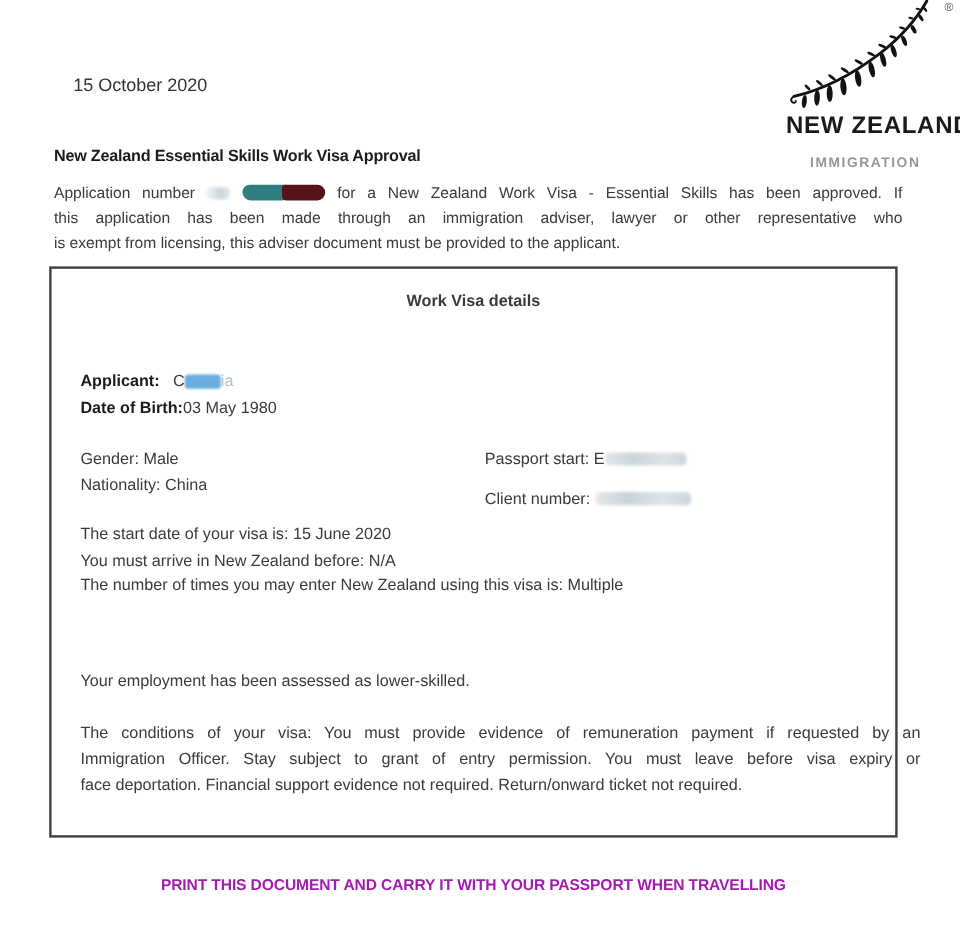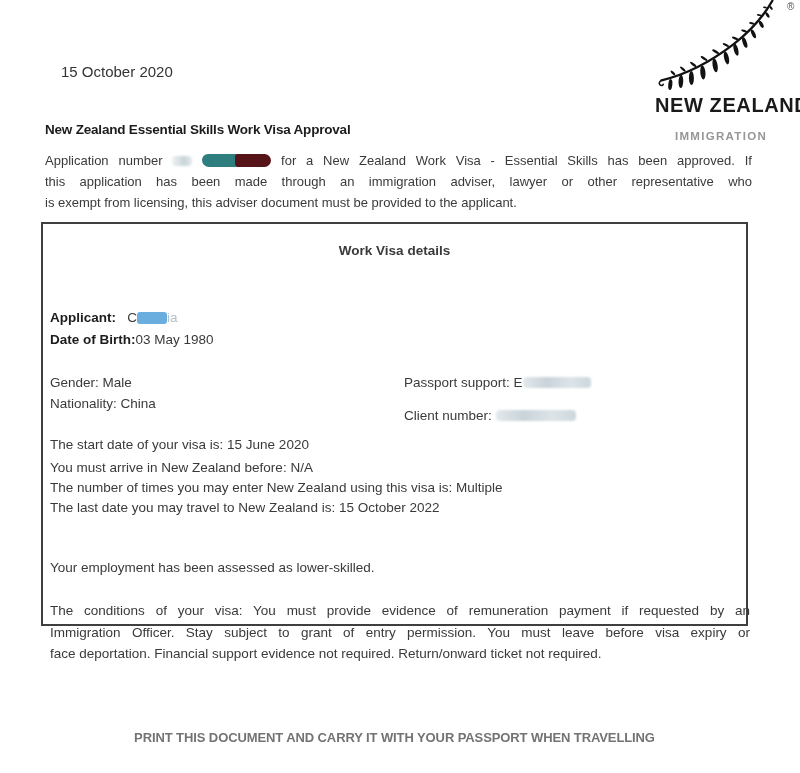--- a/index.html
+++ b/index.html
@@ -24,39 +24,39 @@
   .redact{display:inline-block;vertical-align:-2px;border-radius:4px;}
   .redact.pre{width:20px;height:10px;background:linear-gradient(90deg,#eef2f4,#c9d5da 60%,#e4eaed);filter:blur(1.2px);vertical-align:-1px;}
   .redact.teal{width:38px;height:13px;background:#2e7e80;border-radius:6px 2px 5px 7px;filter:blur(0.4px);}
   .redact.maroon{width:36px;height:13px;background:#571418;border-radius:4px 9px 9px 5px;margin-left:-5px;filter:blur(0.4px);}
   .redact.blue{width:30px;height:12px;background:#69aede;border-radius:3px;filter:blur(0.7px);}
   .redact.ghost{height:11px;background:linear-gradient(90deg,#e3e9ec 0%,#c8d3d9 35%,#dde4e8 70%,#ccd7dc 100%);filter:blur(1.3px);vertical-align:-1px;}
   .ghost-passport{width:68px;}
   .ghost-client{width:80px;}
   .remnant{color:#b4c0c8;}
   
-  .visa-box{left:41px;top:222px;width:707px;height:404px;border:2px solid #3f3f3f;box-sizing:border-box;position:absolute;background:#fff;padding-left:41px;}
-  .visa-box .bx{position:absolute;left:7px;font-size:13.5px;color:#3a3a3a;white-space:nowrap;}
+  .visa-box{left:41px;top:222px;width:707px;height:476px;border:2px solid #3f3f3f;box-sizing:border-box;position:absolute;background:#fff;padding-left:41px;}
+  .visa-box .bx{position:absolute;left:24px;font-size:13.5px;color:#3a3a3a;white-space:nowrap;}
   .box-title{top:19px;left:0 !important;width:703px;text-align:center;font-weight:bold;color:#1c1c1c;font-size:14px;}
   .bold-label{font-weight:bold;color:#1c1c1c;}
   .row-applicant{top:86px;}
   .row-dob{top:108px;text-align:right;}
   .row-gender{top:151px;}
   .row-nationality{top:172px;}
   .row-passport{top:151px;left:361px !important;}
   .row-client{top:184px;left:361px !important;}
   .vline1{top:213px;}
   .vline2{top:236px;}
   .vline3{top:256px;}
   .vline4{top:276px;}
   .vline5{top:296px;}
   .row-employment{top:336px;}
   .conditions{top:376px;width:700px;line-height:21.7px;white-space:normal !important;}
   
-  .footer{left:41px;top:730px;width:707px;text-align:center;font-size:13px;font-weight:bold;color:#737373;letter-spacing:-0.1px;white-space:nowrap;}
+  .footer{left:41px;top:730px;width:707px;text-align:center;font-size:13px;font-weight:bold;color:#a21caf;letter-spacing:-0.1px;white-space:nowrap;}
 </style>
 </head>
 <body>
 
 <div class="abs date">15 October 2020</div>
 
 <div class="abs logo">
   <svg class="logo-fern" width="134" height="92" viewBox="0 0 150 118" aria-hidden="true">
     <g fill="#121212" stroke="none">
       <ellipse cx="0" cy="8.5" rx="2.6" ry="7" transform="translate(16,100) rotate(6)"></ellipse>
@@ -113,30 +113,29 @@
   </div>
 
   <div class="bx row-dob">
     <span class="bold-label">Date of Birth:</span><span>03 May 1980</span>
   </div>
 
   <div class="bx row-gender">Gender: Male</div>
   <div class="bx row-nationality">Nationality: China</div>
 
   <div class="bx row-passport">
-    <span>Passport support: E</span><span class="redact ghost ghost-passport"></span>
+    <span>Passport start: E</span><span class="redact ghost ghost-passport"></span>
   </div>
   <div class="bx row-client">
     <span>Client number:</span> <span class="redact ghost ghost-client"></span>
   </div>
 
   <div class="bx vline1">The start date of your visa is: 15 June 2020</div>
   <div class="bx vline2">You must arrive in New Zealand before: N/A</div>
   <div class="bx vline3">The number of times you may enter New Zealand using this visa is: Multiple</div>
-  <div class="bx vline4">The last date you may travel to New Zealand is: 15 October 2022</div>
 
   <div class="bx row-employment">Your employment has been assessed as lower-skilled.</div>
 
   <div class="bx conditions">
     <div class="jline">The conditions of your visa: You must provide evidence of remuneration payment if requested by an</div>
     <div class="jline">Immigration Officer. Stay subject to grant of entry permission. You must leave before visa expiry or</div>
     <div class="lline">face deportation. Financial support evidence not required. Return/onward ticket not required.</div>
   </div>
 </div>
 

